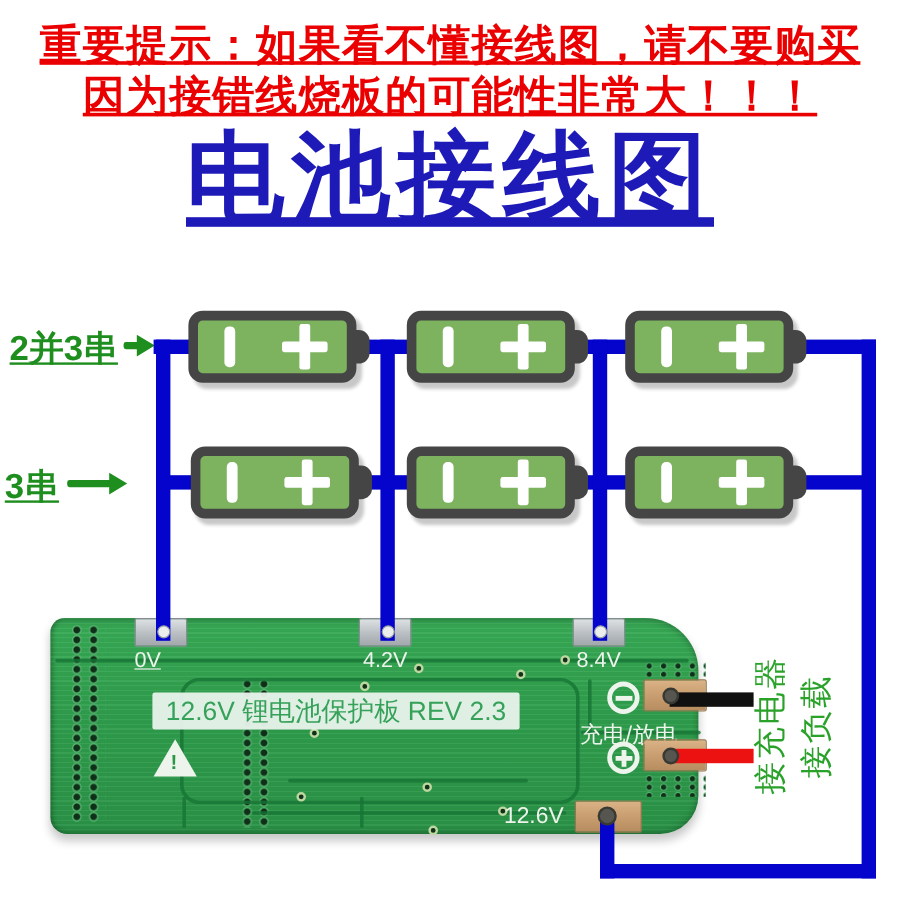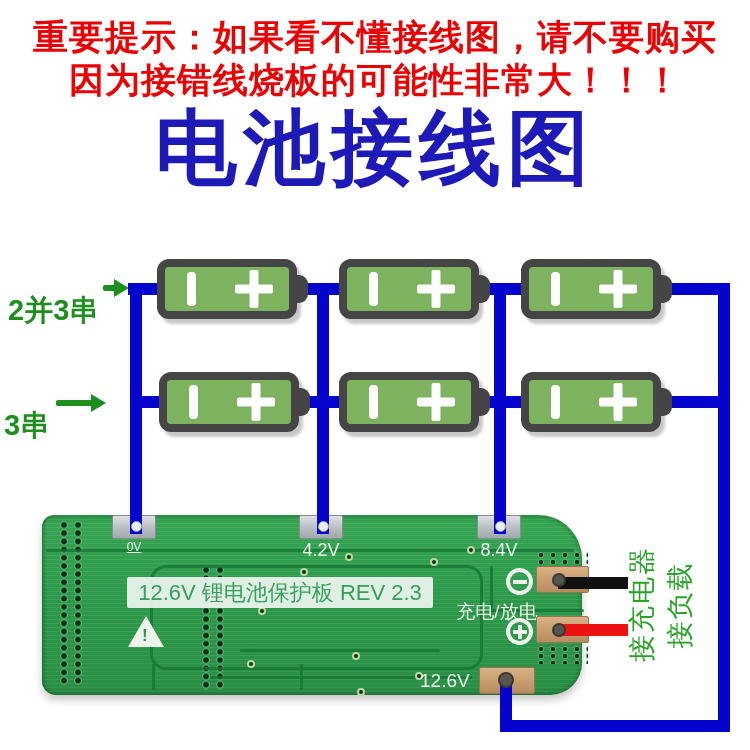--- a/index.html
+++ b/index.html
@@ -1,29 +1,29 @@
 <!DOCTYPE html>
 <html><head>
 <meta charset="utf-8">
 <style>
   html,body{margin:0;padding:0;background:#ffffff;}
   #stage{position:relative;width:750px;height:750px;background:#ffffff;overflow:hidden;
          font-family:"Liberation Sans","DejaVu Sans",sans-serif;}
-  .abs{position:absolute;}
+  .abs{position:absolute;text-decoration:underline;}
 
   
   .warn{left:0;width:750px;text-align:center;color:#ea0000;font-weight:bold;
         font-size:35px;letter-spacing:1px;white-space:nowrap;}
   .warn1{top:14px;}
   .warn2{top:57px;}
   .title{left:0;top:94px;width:750px;text-align:center;color:#1e1ab8;font-weight:bold;
          font-size:82px;letter-spacing:6px;white-space:nowrap;}
 
   
-  .grn-label{color:#1e8e1e;font-weight:bold;font-size:29px;white-space:nowrap;margin-top:20px;}
+  .grn-label{color:#1e8e1e;font-weight:bold;font-size:29px;white-space:nowrap;}
   .arr .shaft{position:absolute;left:0;top:50%;transform:translateY(-50%);
               height:6px;background:#1e8e1e;border-radius:2px;}
   .arr .head{position:absolute;right:0;top:50%;transform:translateY(-50%);width:0;height:0;
              border-top:9px solid transparent;border-bottom:9px solid transparent;
              border-left:15px solid #1e8e1e;}
 
   
   .wire{position:absolute;background:#0404cc;z-index:5;}
   .wire-black{position:absolute;background:#101010;z-index:4;}
   .wire-red{position:absolute;background:#ec1212;z-index:4;}
@@ -174,32 +174,32 @@
   <div class="via" style="left:357px;top:688px;"></div>
   <div class="via" style="left:467px;top:546px;"></div>
   <div class="via" style="left:430px;top:558px;"></div>
 
   <div class="pad-silver" style="left:112px;top:515px;width:44px;height:24px;"></div>
   <div class="pad-silver" style="left:299px;top:515px;width:44px;height:24px;"></div>
   <div class="pad-silver" style="left:477px;top:515px;width:44px;height:24px;"></div>
   <div class="wire-end" style="left:131px;top:521px;"></div>
   <div class="wire-end" style="left:318px;top:521px;"></div>
   <div class="wire-end" style="left:495px;top:521px;"></div>
-  <div class="pcb-text" style="left:112px;top:540px;width:44px;text-align:center;font-size:12px;text-decoration:underline;">0V</div>
+  <div class="pcb-text" style="left:112px;top:540px;width:44px;text-align:left;font-size:18px;text-decoration:underline;">0V</div>
   <div class="pcb-text" style="left:295px;top:540px;width:52px;text-align:center;font-size:18px;">4.2V</div>
   <div class="pcb-text" style="left:473px;top:540px;width:52px;text-align:center;font-size:18px;">8.4V</div>
 
   <div class="band" style="left:127px;top:577px;width:306px;height:31px;font-size:22px;line-height:31px;">12.6V 锂电池保护板 REV 2.3</div>
   <div class="tri" style="left:128px;top:616px;"></div>
   <div class="tri-bang" style="left:142px;top:626px;">!</div>
 
   <div class="sym" style="left:506px;top:568px;">
       <div class="h"></div>
     </div>
-  <div class="pcb-text" style="left:445px;top:599px;width:104px;text-align:center;font-size:19px;">充电/放电</div>
+  <div class="pcb-text" style="left:472px;top:599px;width:104px;text-align:center;font-size:19px;">充电/放电</div>
   <div class="sym" style="left:506px;top:618px;">
       <div class="h"></div>
       <div class="v"></div>
     </div>
   <div class="pad-tan" style="left:536px;top:566px;width:53px;height:27px;"></div>
   <div class="pad-tan" style="left:536px;top:616px;width:53px;height:27px;"></div>
   <div class="pad-hole-dark" style="left:552px;top:573px;width:14px;height:14px;"></div>
   <div class="pad-hole-dark" style="left:552px;top:623px;width:14px;height:14px;"></div>
 
   <div class="pcb-text" style="left:420px;top:670px;font-size:19px;">12.6V</div>

